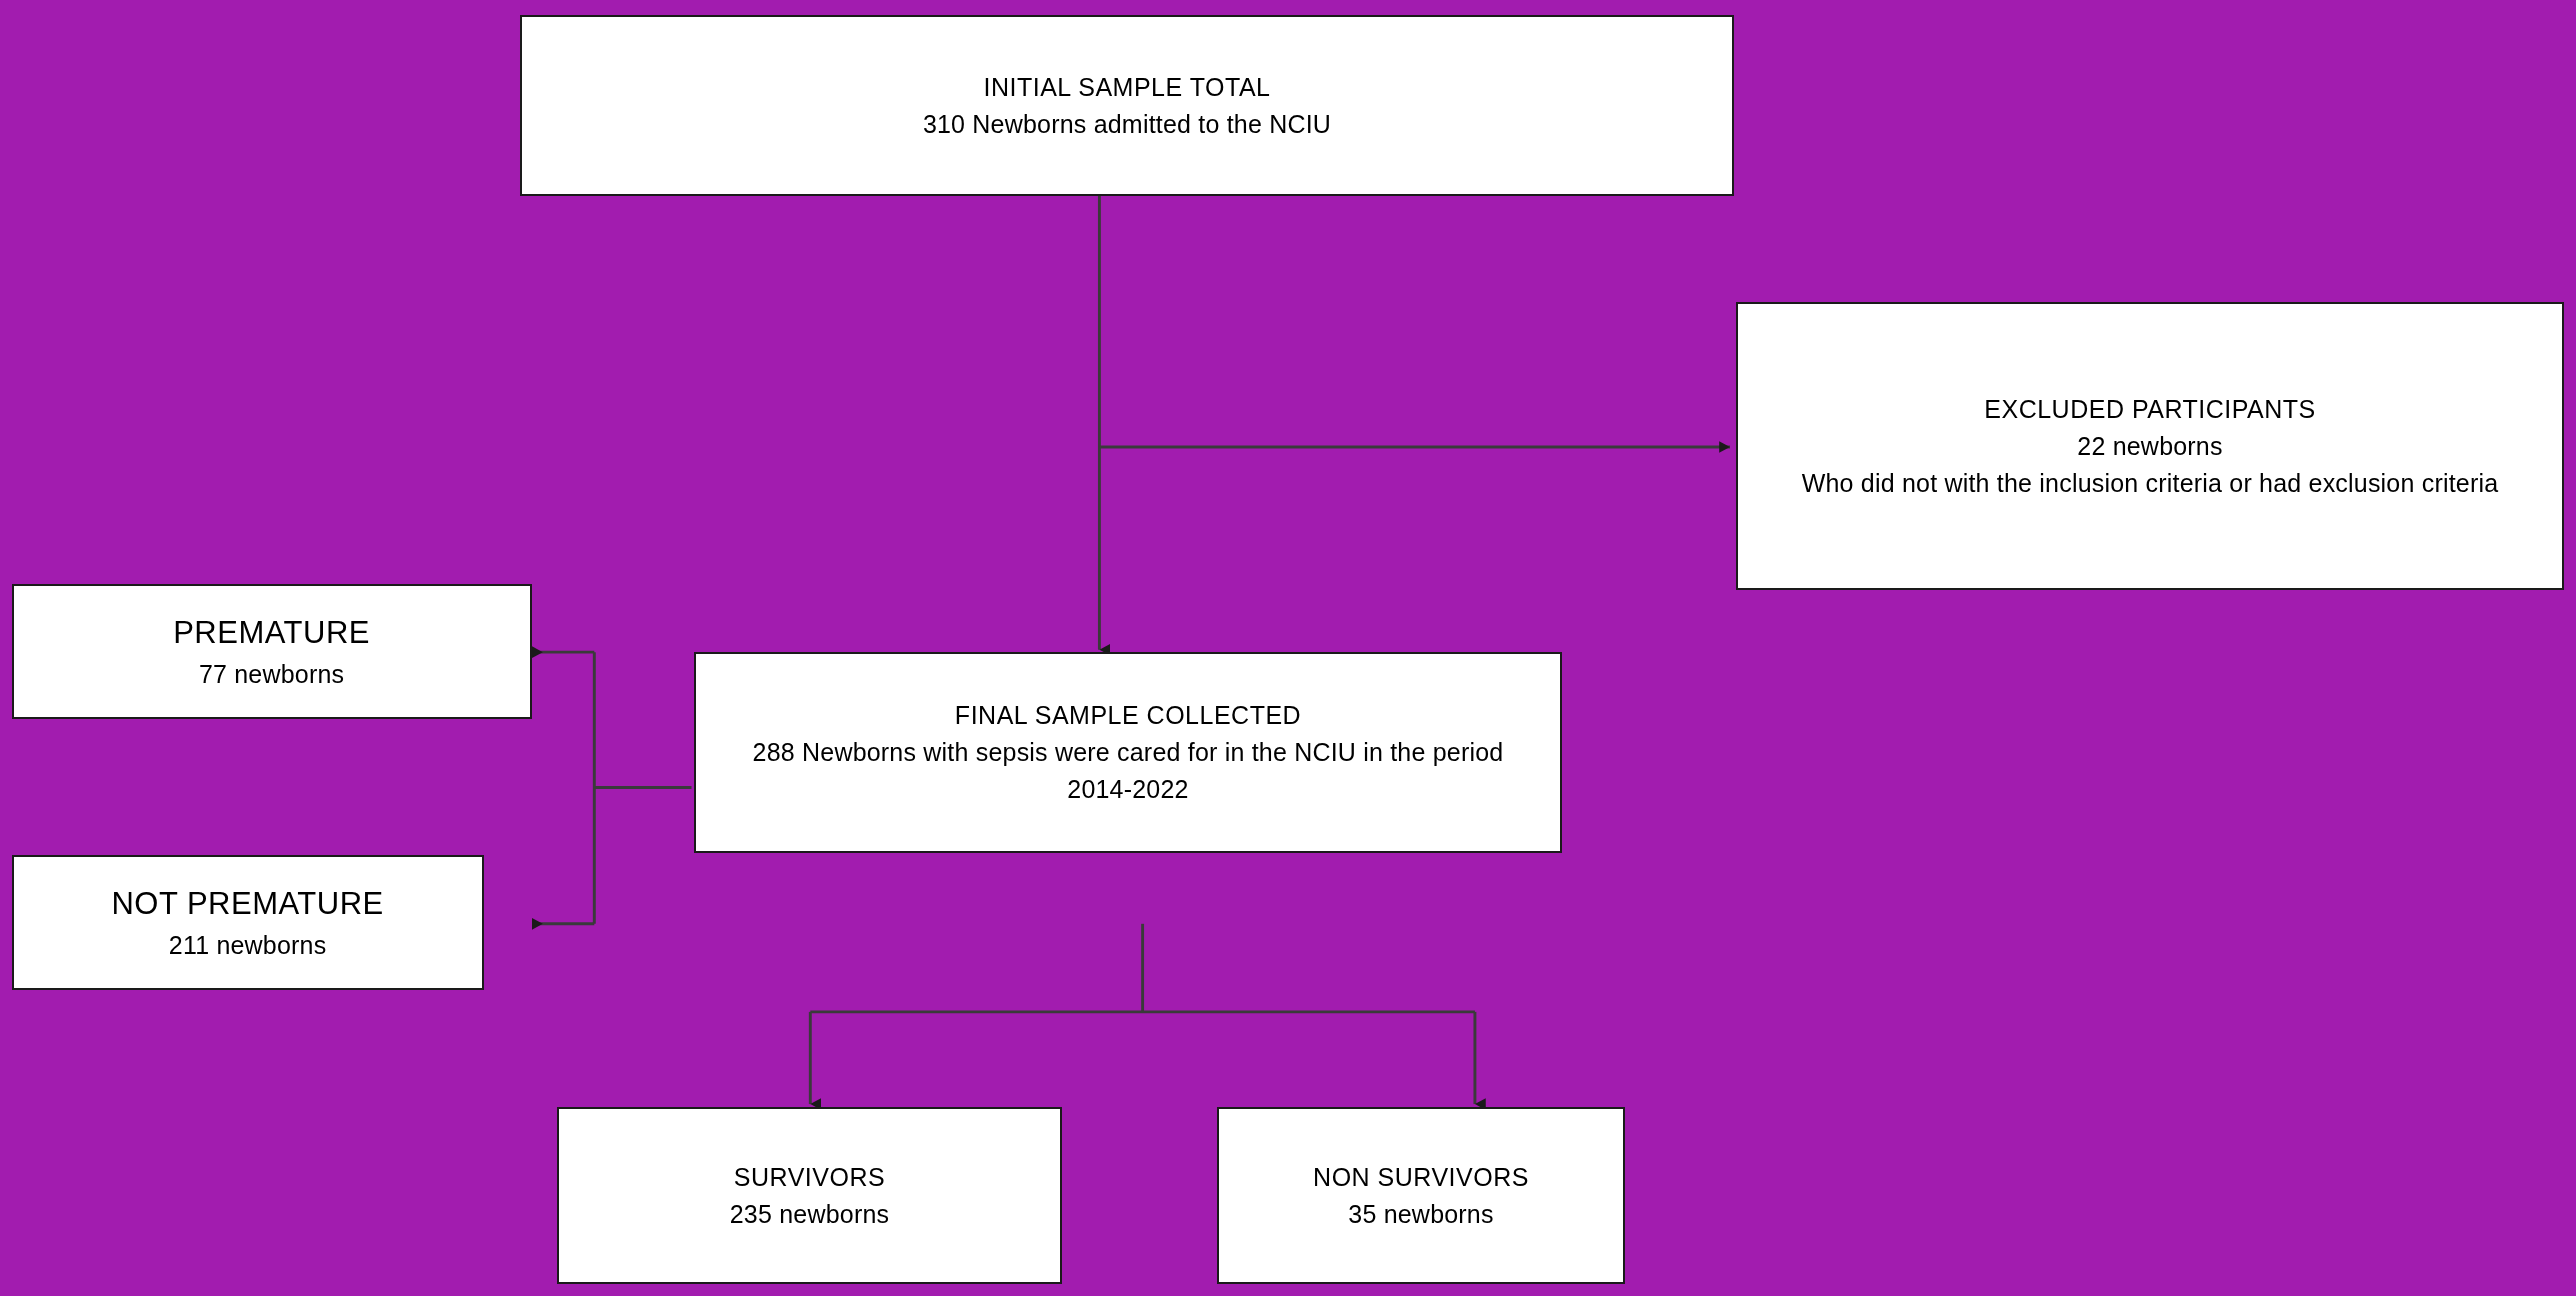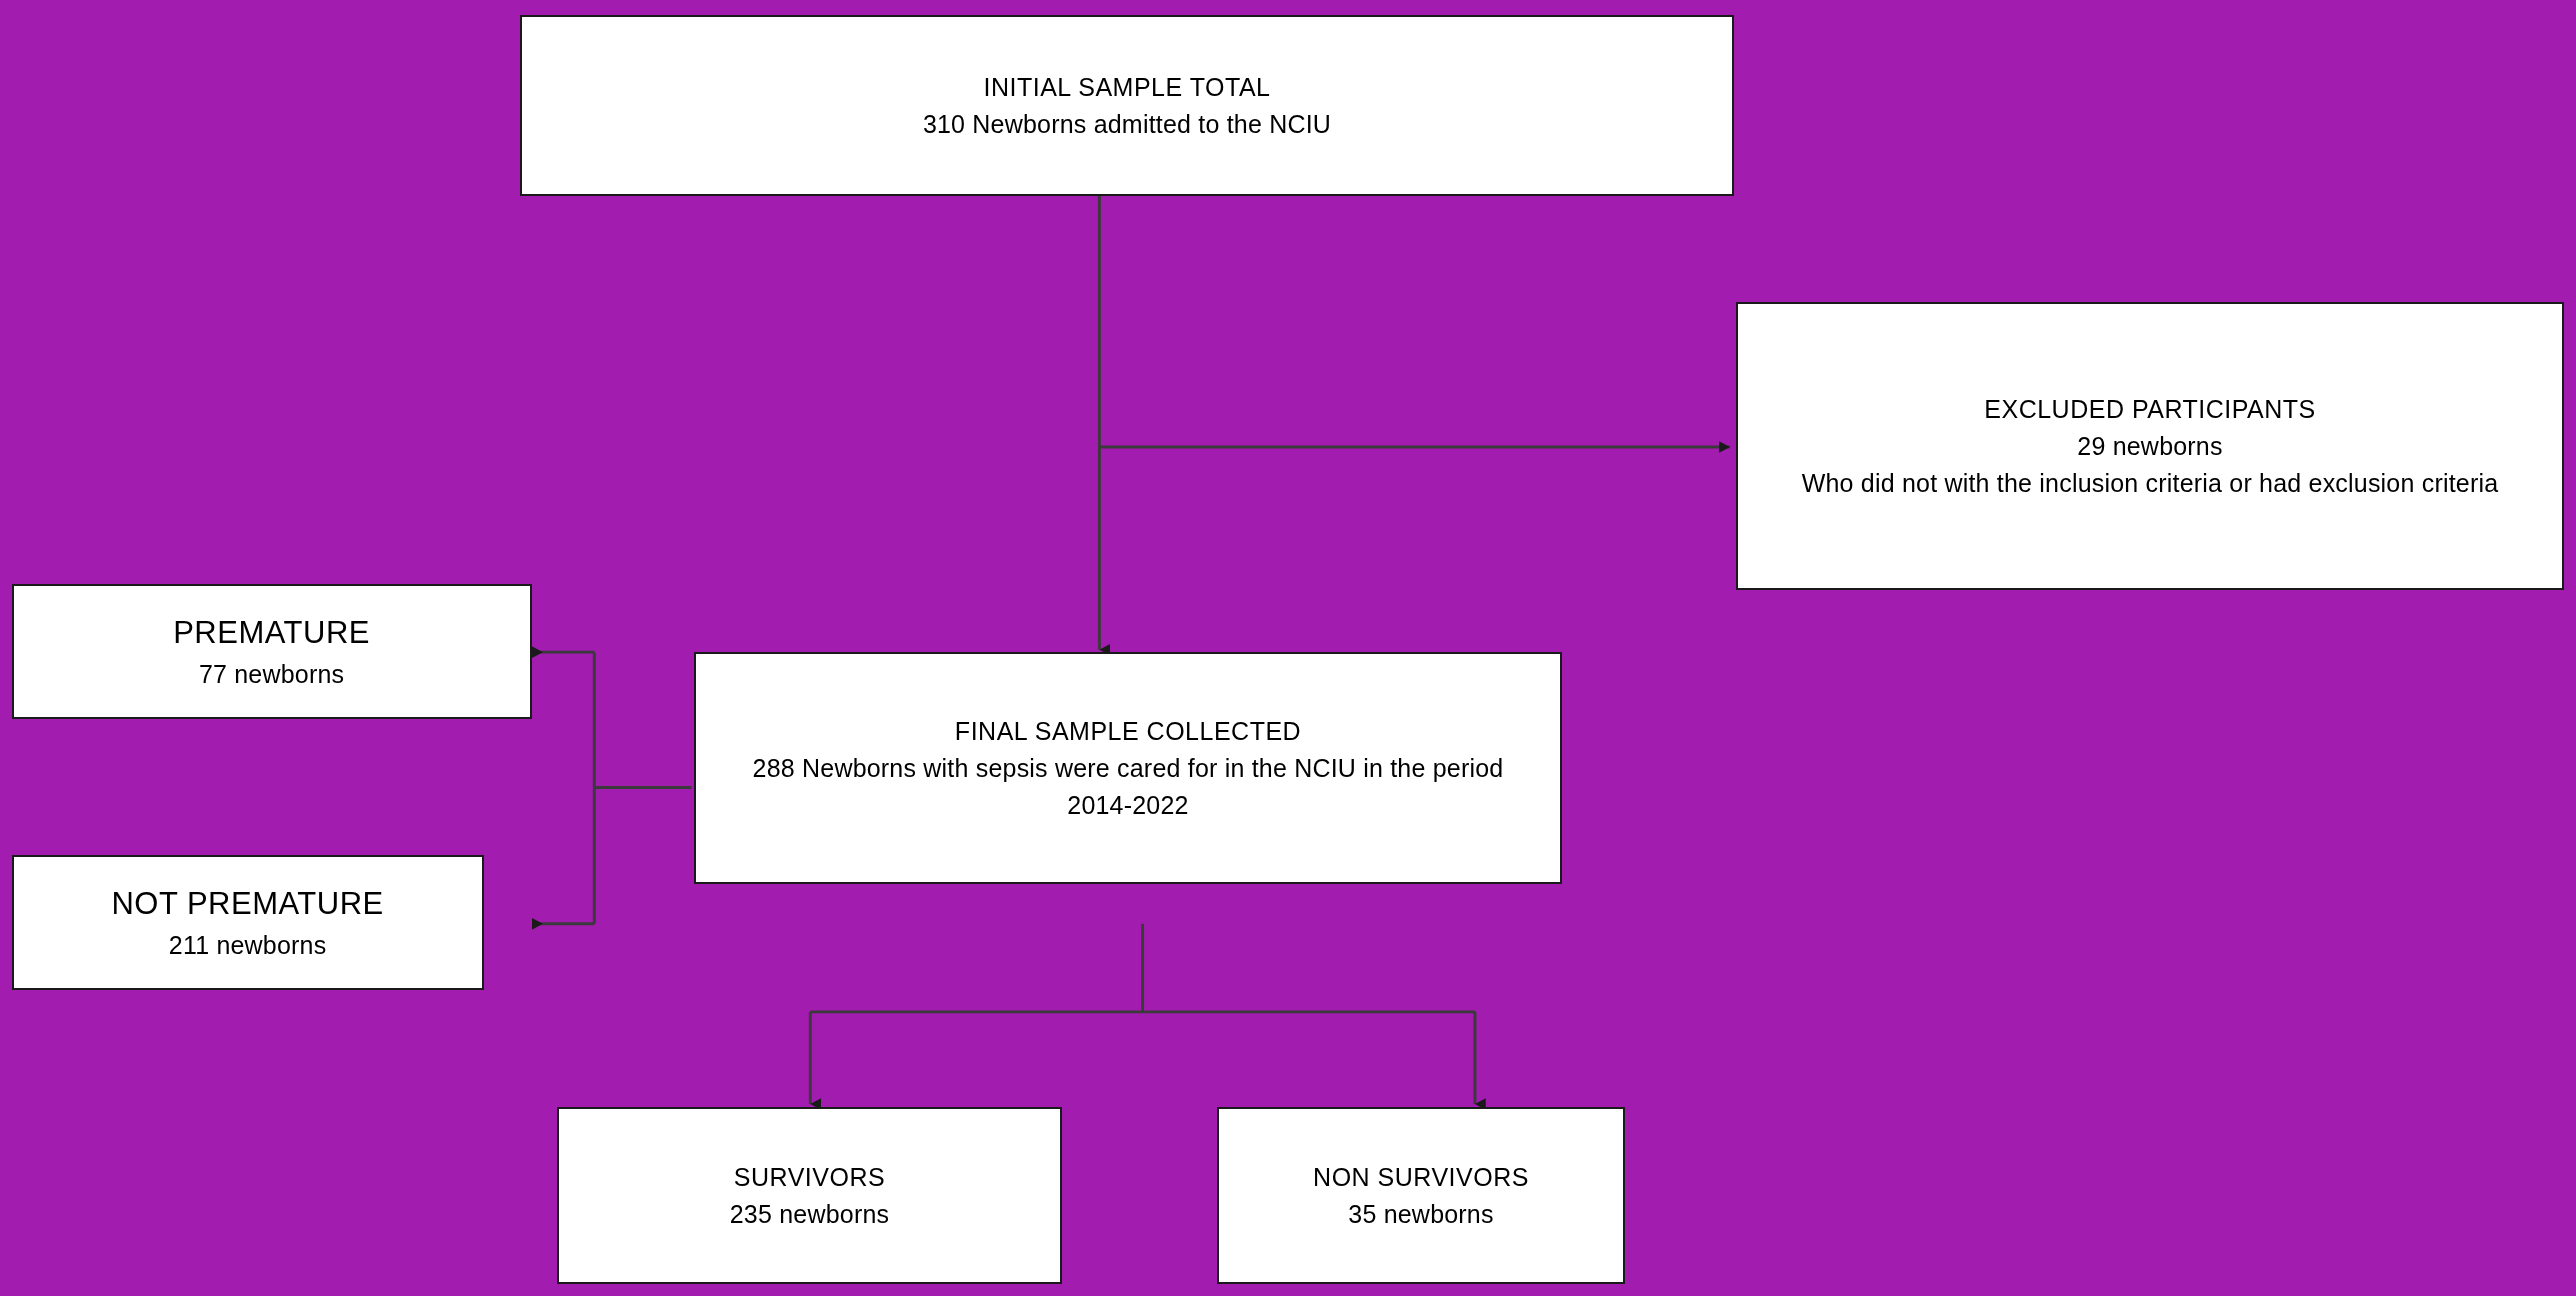--- a/index.html
+++ b/index.html
@@ -92,25 +92,25 @@
     <path d="M1775,1218 L1775,1329" fill="none" stroke="#3a3a3a" stroke-width="3.5" marker-end="url(#arrow-down)"></path>
   </svg>
 
   <div class="node-box" style="left:520px; top:15px; width:1214px; height:181px;">
     <span class="node-line title">INITIAL SAMPLE TOTAL</span>
     <span class="node-line">310 Newborns admitted to the NCIU</span>
   </div>
 
   <div class="node-box" style="left:1736px; top:302px; width:828px; height:288px;">
     <span class="node-line title">EXCLUDED PARTICIPANTS</span>
-    <span class="node-line">29 newborns</span>
+    <span class="node-line">22 newborns</span>
     <span class="node-line">Who did not with the inclusion criteria or had exclusion criteria</span>
   </div>
 
-  <div class="node-box" style="left:694px; top:652px; width:868px; height:232px;">
+  <div class="node-box" style="left:694px; top:652px; width:868px; height:201px;">
     <span class="node-line title">FINAL SAMPLE COLLECTED</span>
     <span class="node-line">288 Newborns with sepsis were cared for in the NCIU in the period 2014-2022</span>
   </div>
 
   <div class="node-box" style="left:11.6px; top:584px; width:520px; height:135px;">
     <span class="node-line title small-title">PREMATURE</span>
     <span class="node-line">77 newborns</span>
   </div>
 
   <div class="node-box" style="left:11.6px; top:855px; width:472px; height:135px;">

